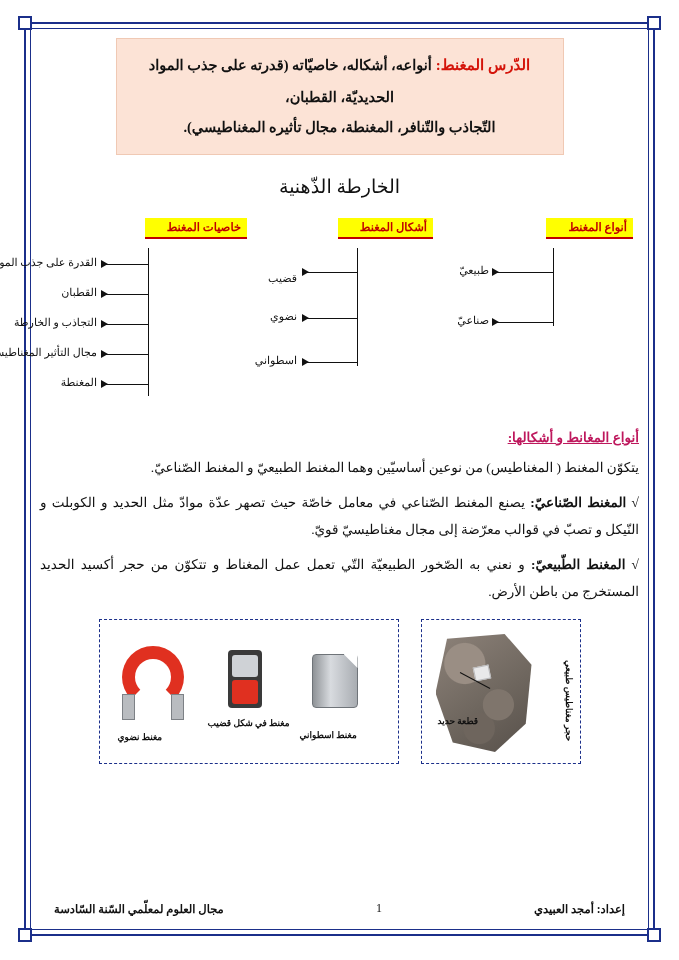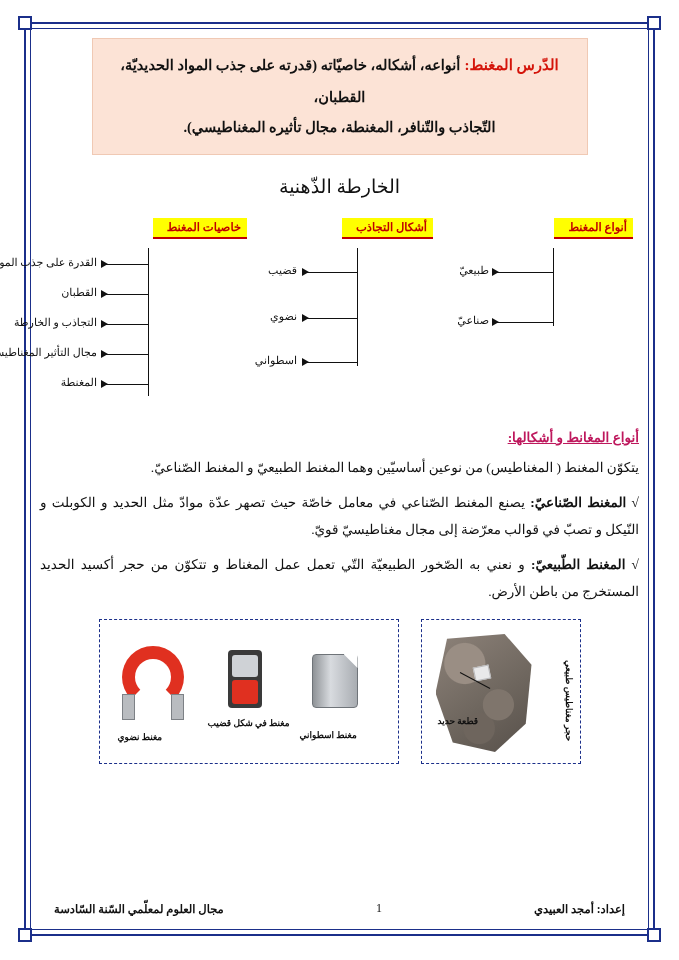--- a/index.html
+++ b/index.html
@@ -58,21 +58,21 @@
     position: absolute;
     left: 40px;
     top: 38px;
     right: 40px;
     bottom: 40px;
   }
 
   
   .lesson-box {
     margin: 0 auto;
-    width: 496px;
+    width: 448px;
     background: #fce3d6;
     border: 1px solid #f0c9b4;
     padding: 10px 14px 12px 14px;
     box-sizing: border-box;
     text-align: center;
     line-height: 2.0;
   }
   .lesson-title {
     color: #d4140a;
     font-weight: bold;
@@ -98,21 +98,21 @@
     position: relative;
     height: 215px;
     margin-top: 12px;
   }
   .mm-head {
     position: absolute;
     background: #ffff00;
     color: #c00000;
     font-weight: bold;
     font-size: 11.5px;
-    padding: 2px 6px 3px 14px;
+    padding: 2px 6px 3px 22px;
     border-bottom: 2px solid #c00000;
     white-space: nowrap;
   }
   .mm-item {
     position: absolute;
     font-size: 11px;
     color: #111;
     white-space: nowrap;
     text-align: right;
   }
@@ -320,25 +320,25 @@
 
       <div class="mm-head" style="right:6px; top:8px;">أنواع المغنط</div>
       <div class="vline" style="right:85px; top:38px; height:78px;"></div>
       <div class="hline" style="right:85px; top:62px; width:62px;"></div>
       <div class="arrow-left" style="right:140px; top:58px; transform: rotate(180deg);"></div>
       <div class="mm-item" style="right:150px; top:54px;">طبيعيّ</div>
       <div class="hline" style="right:85px; top:112px; width:62px;"></div>
       <div class="arrow-left" style="right:140px; top:108px; transform: rotate(180deg);"></div>
       <div class="mm-item" style="right:150px; top:104px;">صناعيّ</div>
 
-      <div class="mm-head" style="right:206px; top:8px;">أشكال التجاذب</div>
+      <div class="mm-head" style="right:206px; top:8px;">أشكال المغنط</div>
       <div class="vline" style="right:281px; top:38px; height:118px;"></div>
       <div class="hline" style="right:281px; top:62px; width:56px;"></div>
       <div class="arrow-left" style="right:330px; top:58px; transform: rotate(180deg);"></div>
-      <div class="mm-item" style="right:342px; top:54px;">قضيب</div>
+      <div class="mm-item" style="right:342px; top:62px;">قضيب</div>
       <div class="hline" style="right:281px; top:108px; width:56px;"></div>
       <div class="arrow-left" style="right:330px; top:104px; transform: rotate(180deg);"></div>
       <div class="mm-item" style="right:342px; top:100px;">نضوي</div>
       <div class="hline" style="right:281px; top:152px; width:56px;"></div>
       <div class="arrow-left" style="right:330px; top:148px; transform: rotate(180deg);"></div>
       <div class="mm-item" style="right:342px; top:144px;">اسطواني</div>
 
       <div class="mm-head" style="right:392px; top:8px;">خاصيات المغنط</div>
       <div class="vline" style="right:490px; top:38px; height:148px;"></div>
 

